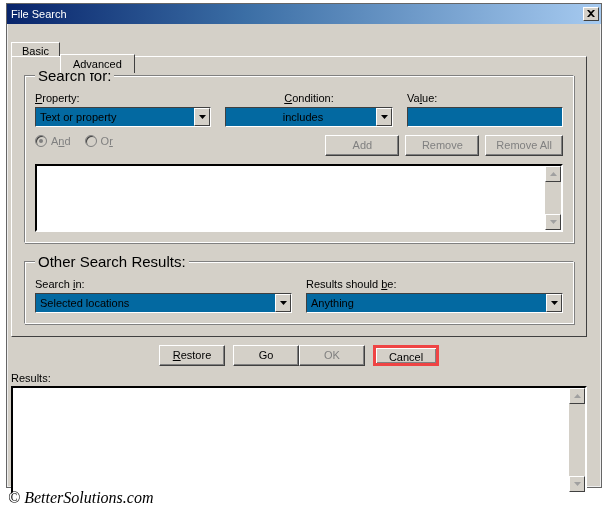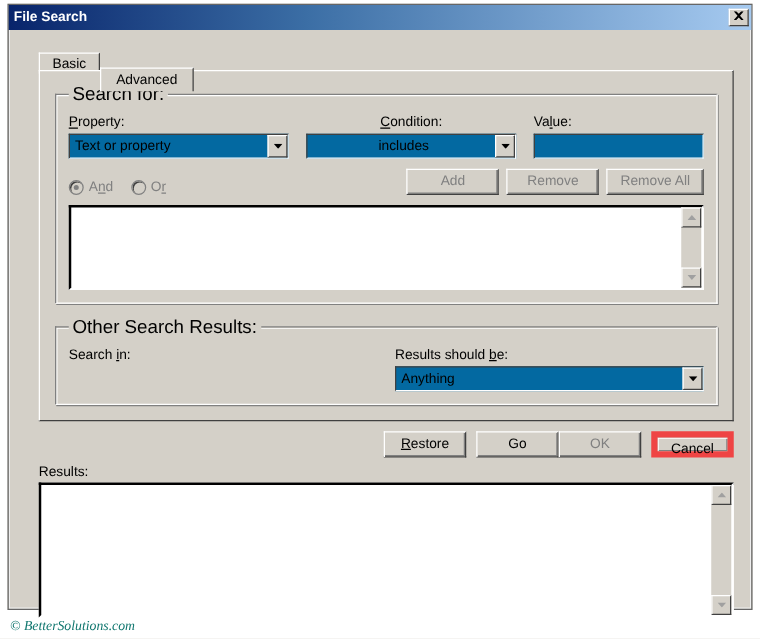--- a/index.html
+++ b/index.html
@@ -18,41 +18,41 @@
     left: 6px; top: 3px;
     width: 596px; height: 485px;
     border: 1px solid #666;
     background: #d4d0c8;
     box-shadow: 0 0 0 1px #eee inset;
   }
   .titlebar {
     height: 20px;
     background: linear-gradient(to right, #08246b 0%, #3b6ea5 40%, #a6caf0 100%);
     color: #fff;
-    font-weight: bold;
+    font-weight: normal;
     display: flex;
     align-items: center;
     padding: 0 2px 0 4px;
     justify-content: space-between;
   }
   .titlebar span { font-size: 11px; }
   .closebtn {
     width: 16px; height: 14px;
     background: #d4d0c8;
     border: 1px solid #fff;
     border-right-color:#404040; border-bottom-color:#404040;
     color:#000;
     font-family: Arial;
     font-size: 10px;
     line-height: 11px;
     text-align:center;
     cursor:pointer;
   }
   .body {
-    padding: 10px 14px 12px 24px;
+    padding: 10px 14px 12px 4px;
   }
   .tabs {
     display:flex;
     align-items:flex-end;
     height:22px;
     position:relative;
     margin-bottom:0;
   }
   .tab {
     padding: 3px 12px 3px 12px;
@@ -142,21 +142,21 @@
     background:#d4d0c8;
     border:1px solid #404040;
     border-top-color:#fff; border-left-color:#fff;
     box-shadow: inset -1px -1px 0 #808080;
     font-size:11px;
     cursor:pointer;
     text-align:center;
     line-height:19px;
   }
   .btn.disabled { color:#808080; cursor:default; }
-  .btn.default { border:5px solid #ef4444; box-shadow: inset 1px 1px 0 #fff, inset -1px -1px 0 #808080; }
+  .btn.default { border:3px solid #ef4444; box-shadow: inset 1px 1px 0 #fff, inset -1px -1px 0 #808080; }
   .criteria-box {
     margin-top:8px;
     height:68px;
     border:2px inset #808080;
     border-top-color:#404040; border-left-color:#404040;
     border-right-color:#fff; border-bottom-color:#fff;
     background:#fff;
     position:relative;
   }
   .scroll-v {
@@ -174,32 +174,32 @@
   .scroll-btn.disabled svg path { fill:#a0a0a0; }
   .results-box {
     height:108px;
     border:2px inset #808080;
     border-top-color:#404040; border-left-color:#404040;
     border-right-color:#fff; border-bottom-color:#fff;
     background:#fff;
     position:relative;
   }
   .footer-row {
-    display:flex; justify-content:flex-end; margin:8px 0 6px 0;
+    display:flex; justify-content:center; margin:8px 0 6px 0;
   }
   .footer-left { display:flex; gap:8px; }
   .footer-right { display:flex; gap:8px; }
   .results-label { margin:4px 0 2px 0; display:block; }
   .attribution {
     position:absolute;
     left:8px; bottom:4px;
-    color:#0f766e;
+    color:#000000;
     font-style:italic;
     font-family: Georgia, serif;
-    font-size:11px;
+    font-size:16px;
   }
   .underline-accesskey { text-decoration: underline; }
 </style>
 </head>
 <body>
 
 <div class="window">
   <div class="titlebar">
     <span>File Search</span>
     <div class="closebtn">
@@ -245,21 +245,21 @@
             </div>
           </div>
           <div class="col" style="flex:1;">
             <label class="fld">Va<span class="underline-accesskey">l</span>ue:</label>
             <div class="textin">
               <span></span>
             </div>
           </div>
         </div>
 
-        <div style="display:flex; justify-content:space-between; align-items:flex-end; margin-top:8px;">
+        <div style="display:flex; justify-content:space-between; align-items:flex-start; margin-top:8px;">
           <div class="radio-row" style="margin-top:0;">
             <div class="radio">
               <span class="dot">
                   <span class="inner"></span>
                 </span>
               <span>A<span class="underline-accesskey">n</span>d</span>
             </div>
             <div class="radio">
               <span class="dot"></span>
               <span>O<span class="underline-accesskey">r</span></span>
@@ -286,20 +286,28 @@
               </div>
           </div>
         </div>
       </fieldset>
 
       <fieldset class="group" style="margin-bottom:0;">
         <legend>Other Search Results:</legend>
         <div class="row">
           <div class="col" style="flex:1;">
             <label class="fld">Search <span class="underline-accesskey">i</span>n:</label>
+            <div class="combo">
+              <span class="val">Selected locations</span>
+              <div class="dd">
+                  <svg viewBox="0 0 7 4">
+                    <path d="M0 0 L7 0 L3.5 4 Z" fill="#000"></path>
+                  </svg>
+                </div>
+            </div>
           </div>
           <div class="col" style="flex:1;">
             <label class="fld">Results should <span class="underline-accesskey">b</span>e:</label>
             <div class="combo">
               <span class="val">Anything</span>
               <div class="dd">
                   <svg viewBox="0 0 7 4">
                     <path d="M0 0 L7 0 L3.5 4 Z" fill="#000"></path>
                   </svg>
                 </div>

